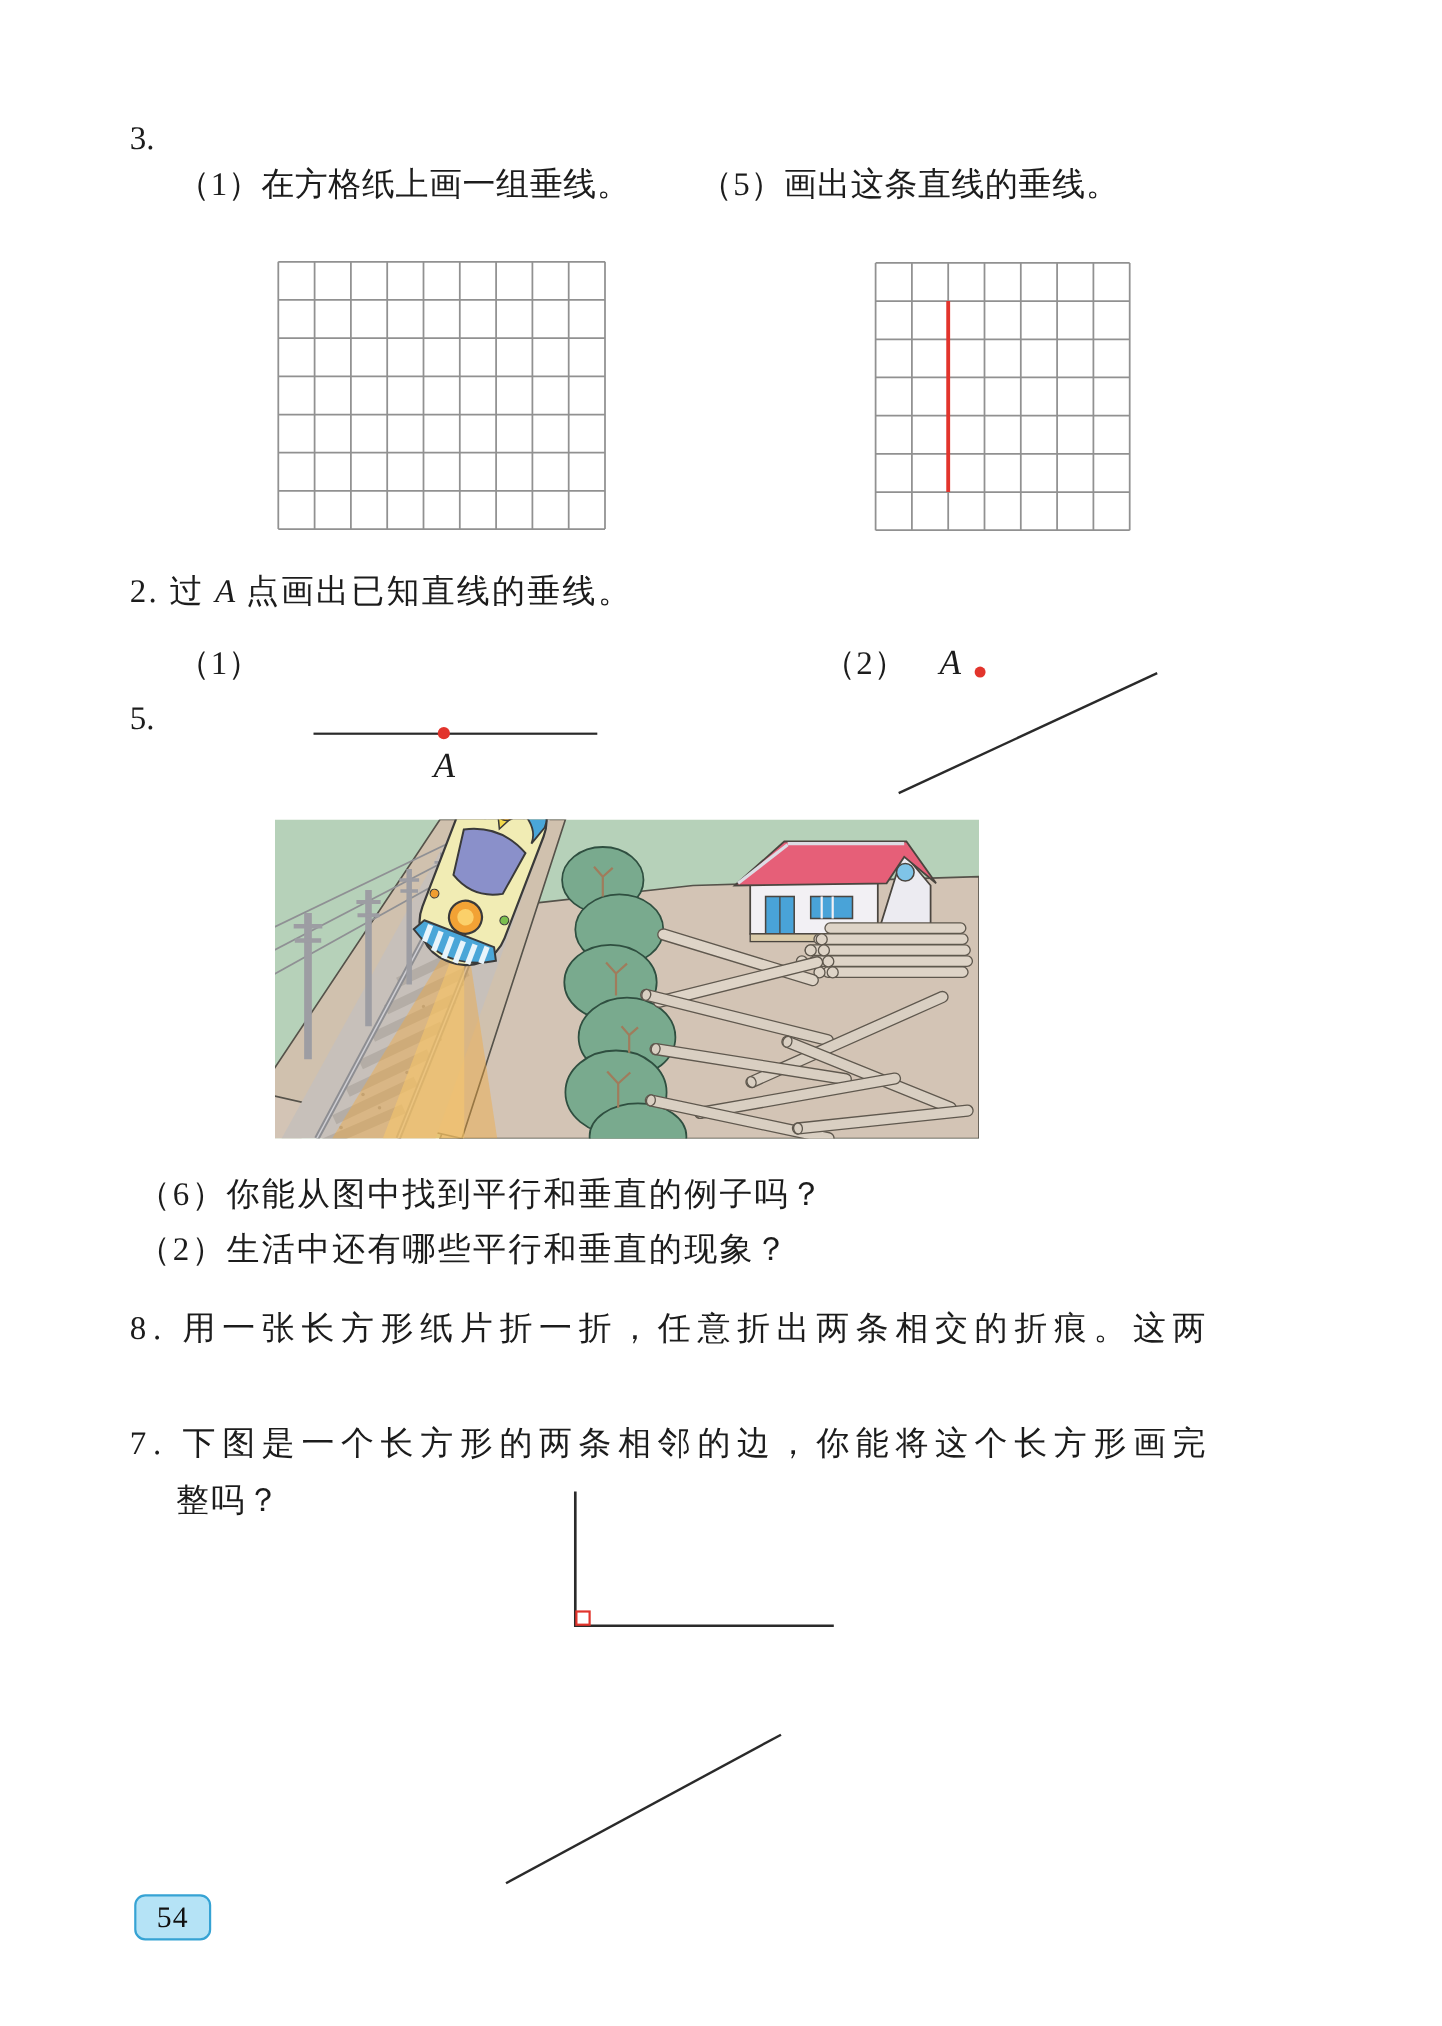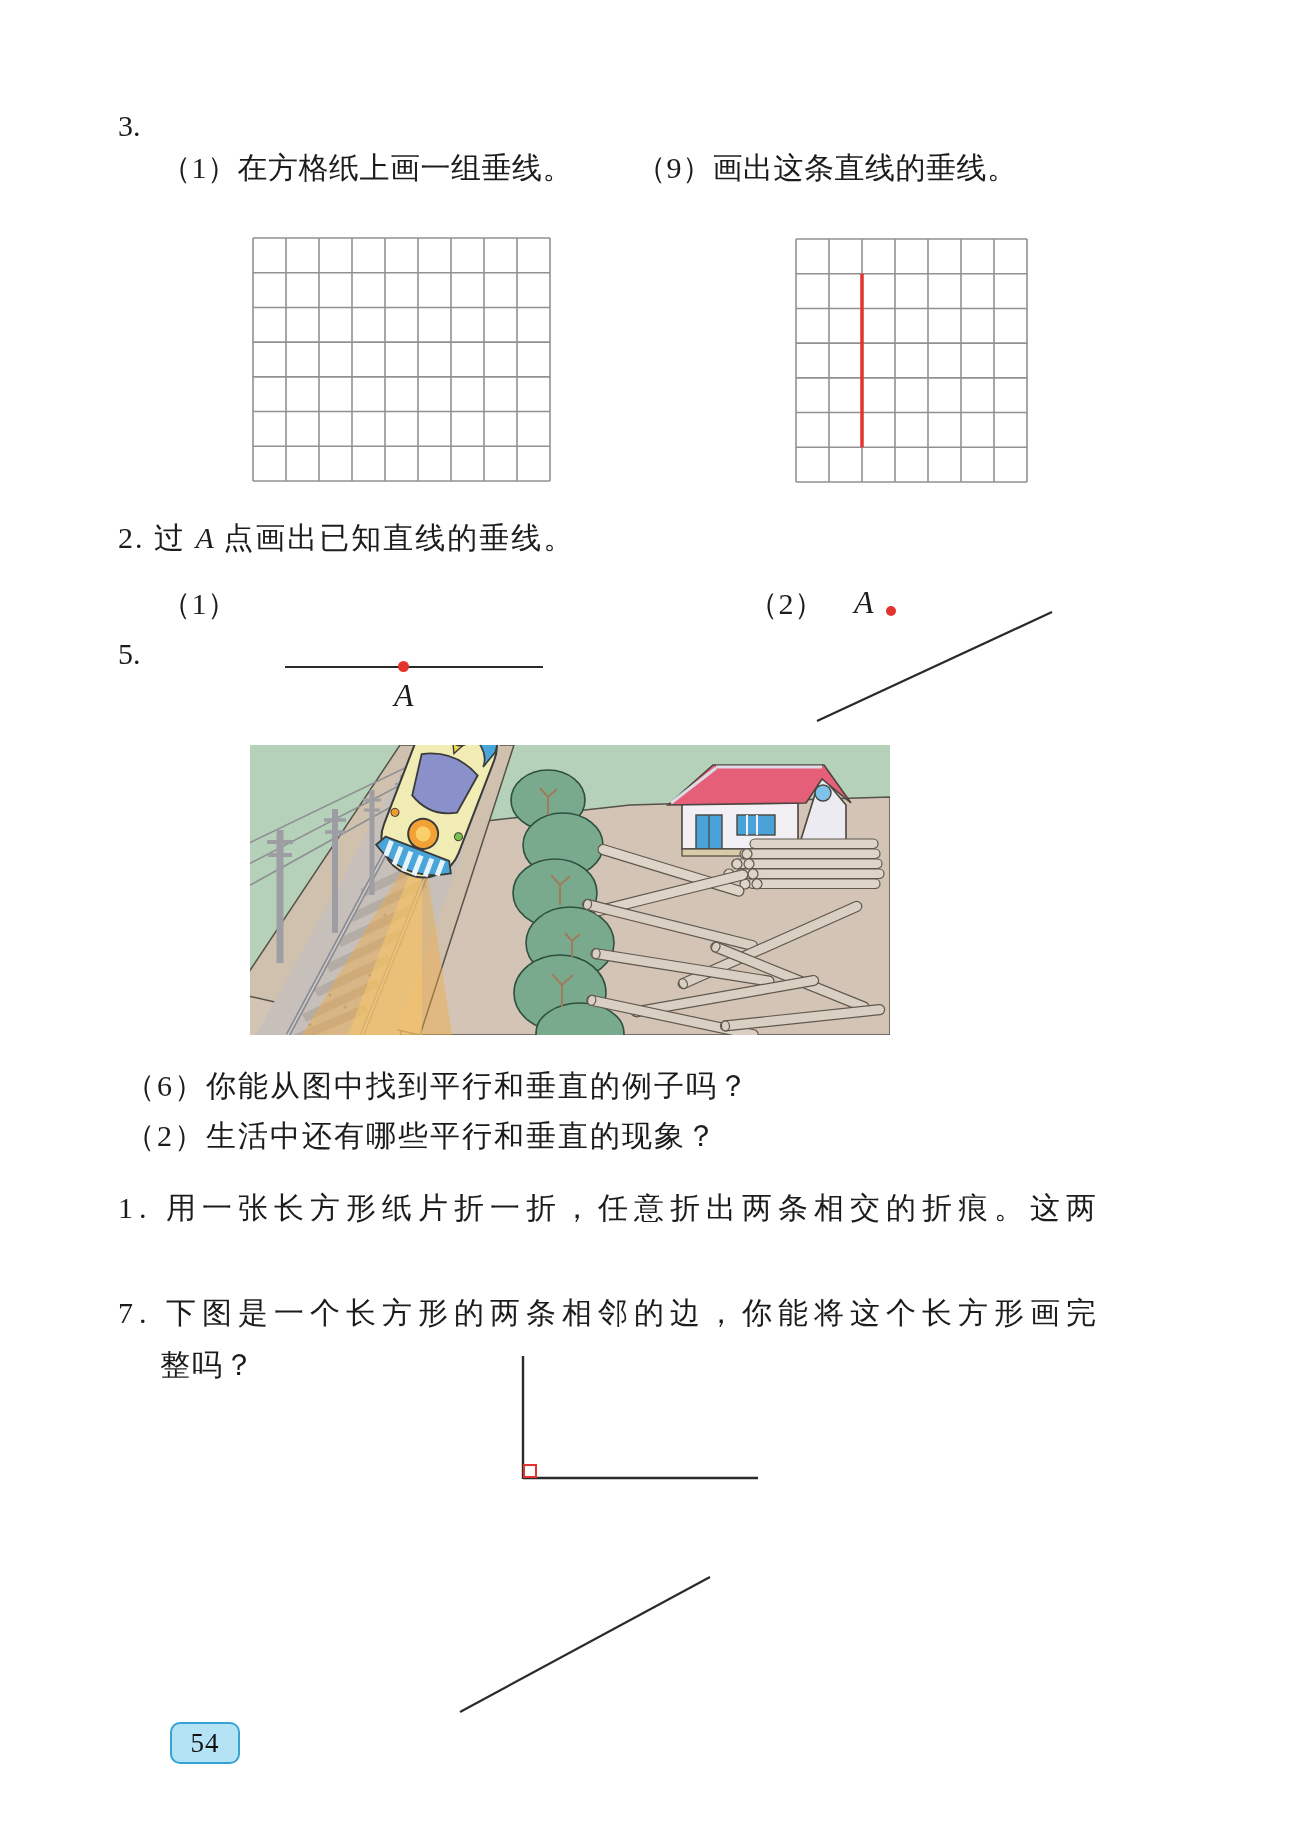--- a/index.html
+++ b/index.html
@@ -8,31 +8,31 @@
   .t{position:absolute;white-space:nowrap;font-size:30px;letter-spacing:2px;line-height:1.2;}
   .tight{letter-spacing:0.5px;margin-left:36px;}
   .stretch{letter-spacing:6px;}
   .num{letter-spacing:0;}
   .pa{font-style:italic;letter-spacing:0;}
   .grid{position:absolute;}
   .figline{position:absolute;}
   .dot{position:absolute;border-radius:50%;}
   .badge{position:absolute;left:122px;top:1722px;width:66px;height:38px;border-radius:10px;
          border:2.5px solid #36a3d4;background:#b5e3f6;color:#111;font-size:27px;
-         display:flex;align-items:center;justify-content:center;letter-spacing:1px;margin-left:48px;}
+         display:flex;align-items:center;justify-content:center;letter-spacing:1px;}
   svg{display:block;}
 </style>
 </head>
 <body>
 
 <div class="page">
 
   <div class="t num" style="left:118px;top:108px;">3.</div>
   <div class="t tight" style="left:125px;top:150px;">（1）在方格纸上画一组垂线。</div>
-  <div class="t tight" style="left:600px;top:150px;">（9）画出这条直线的垂线。</div>
+  <div class="t tight" style="left:600px;top:150px;">（5）画出这条直线的垂线。</div>
 
   <div class="grid" style="left:253px;top:238px;width:297px;height:243px;">
       <svg width="297" height="243" style="overflow: visible;">
         <path d="M0 0 V243 M33 0 V243 M66 0 V243 M99 0 V243 M132 0 V243 M165 0 V243 M198 0 V243 M231 0 V243 M264 0 V243 M297 0 V243 M0 0 H297 M0 34.714285714285715 H297 M0 69.42857142857143 H297 M0 104.14285714285714 H297 M0 138.85714285714286 H297 M0 173.57142857142858 H297 M0 208.28571428571428 H297 M0 243 H297 " stroke="#919191" stroke-width="1.6" fill="none"></path>
       </svg>
     </div>
   <div class="grid" style="left:796px;top:239px;width:231px;height:243px;">
       <svg width="231" height="243" style="overflow: visible;">
         <path d="M0 0 V243 M33 0 V243 M66 0 V243 M99 0 V243 M132 0 V243 M165 0 V243 M198 0 V243 M231 0 V243 M0 0 H231 M0 34.714285714285715 H231 M0 69.42857142857143 H231 M0 104.14285714285714 H231 M0 138.85714285714286 H231 M0 173.57142857142858 H231 M0 208.28571428571428 H231 M0 243 H231 " stroke="#919191" stroke-width="1.6" fill="none"></path>
         <line x1="66" x2="66" y1="34.714285714285715" y2="208.28571428571428" stroke="#e2342c" stroke-width="3.5"></line>
@@ -229,21 +229,21 @@
           <line x1="196" y1="113" x2="196" y2="134"></line>
         <line x1="207" y1="112" x2="207" y2="131"></line>
           <line x1="218" y1="110" x2="218" y2="126"></line>
       </g>
     </g>
   </svg>
 
   <div class="t" style="left:125px;top:1068px;">（6）你能从图中找到平行和垂直的例子吗？</div>
   <div class="t" style="left:125px;top:1118px;">（2）生活中还有哪些平行和垂直的现象？</div>
 
-  <div class="t stretch" style="left:118px;top:1190px;">1. 用一张长方形纸片折一折，任意折出两条相交的折痕。这两</div>
+  <div class="t stretch" style="left:118px;top:1190px;">8. 用一张长方形纸片折一折，任意折出两条相交的折痕。这两</div>
 
   <div class="t stretch" style="left:118px;top:1295px;">7. 下图是一个长方形的两条相邻的边，你能将这个长方形画完</div>
   <div class="t" style="left:160px;top:1347px;text-align:center;">整吗？</div>
 
   <svg style="position:absolute;left:510px;top:1352px;" width="260" height="136">
     <line x1="13" y1="4" x2="13" y2="127" stroke="#2a2a2a" stroke-width="2.4"></line>
     <line x1="13" y1="126" x2="248" y2="126" stroke="#2a2a2a" stroke-width="2.4"></line>
     <rect x="14" y="113" width="12" height="12" fill="none" stroke="#e2342c" stroke-width="2"></rect>
   </svg>
 

